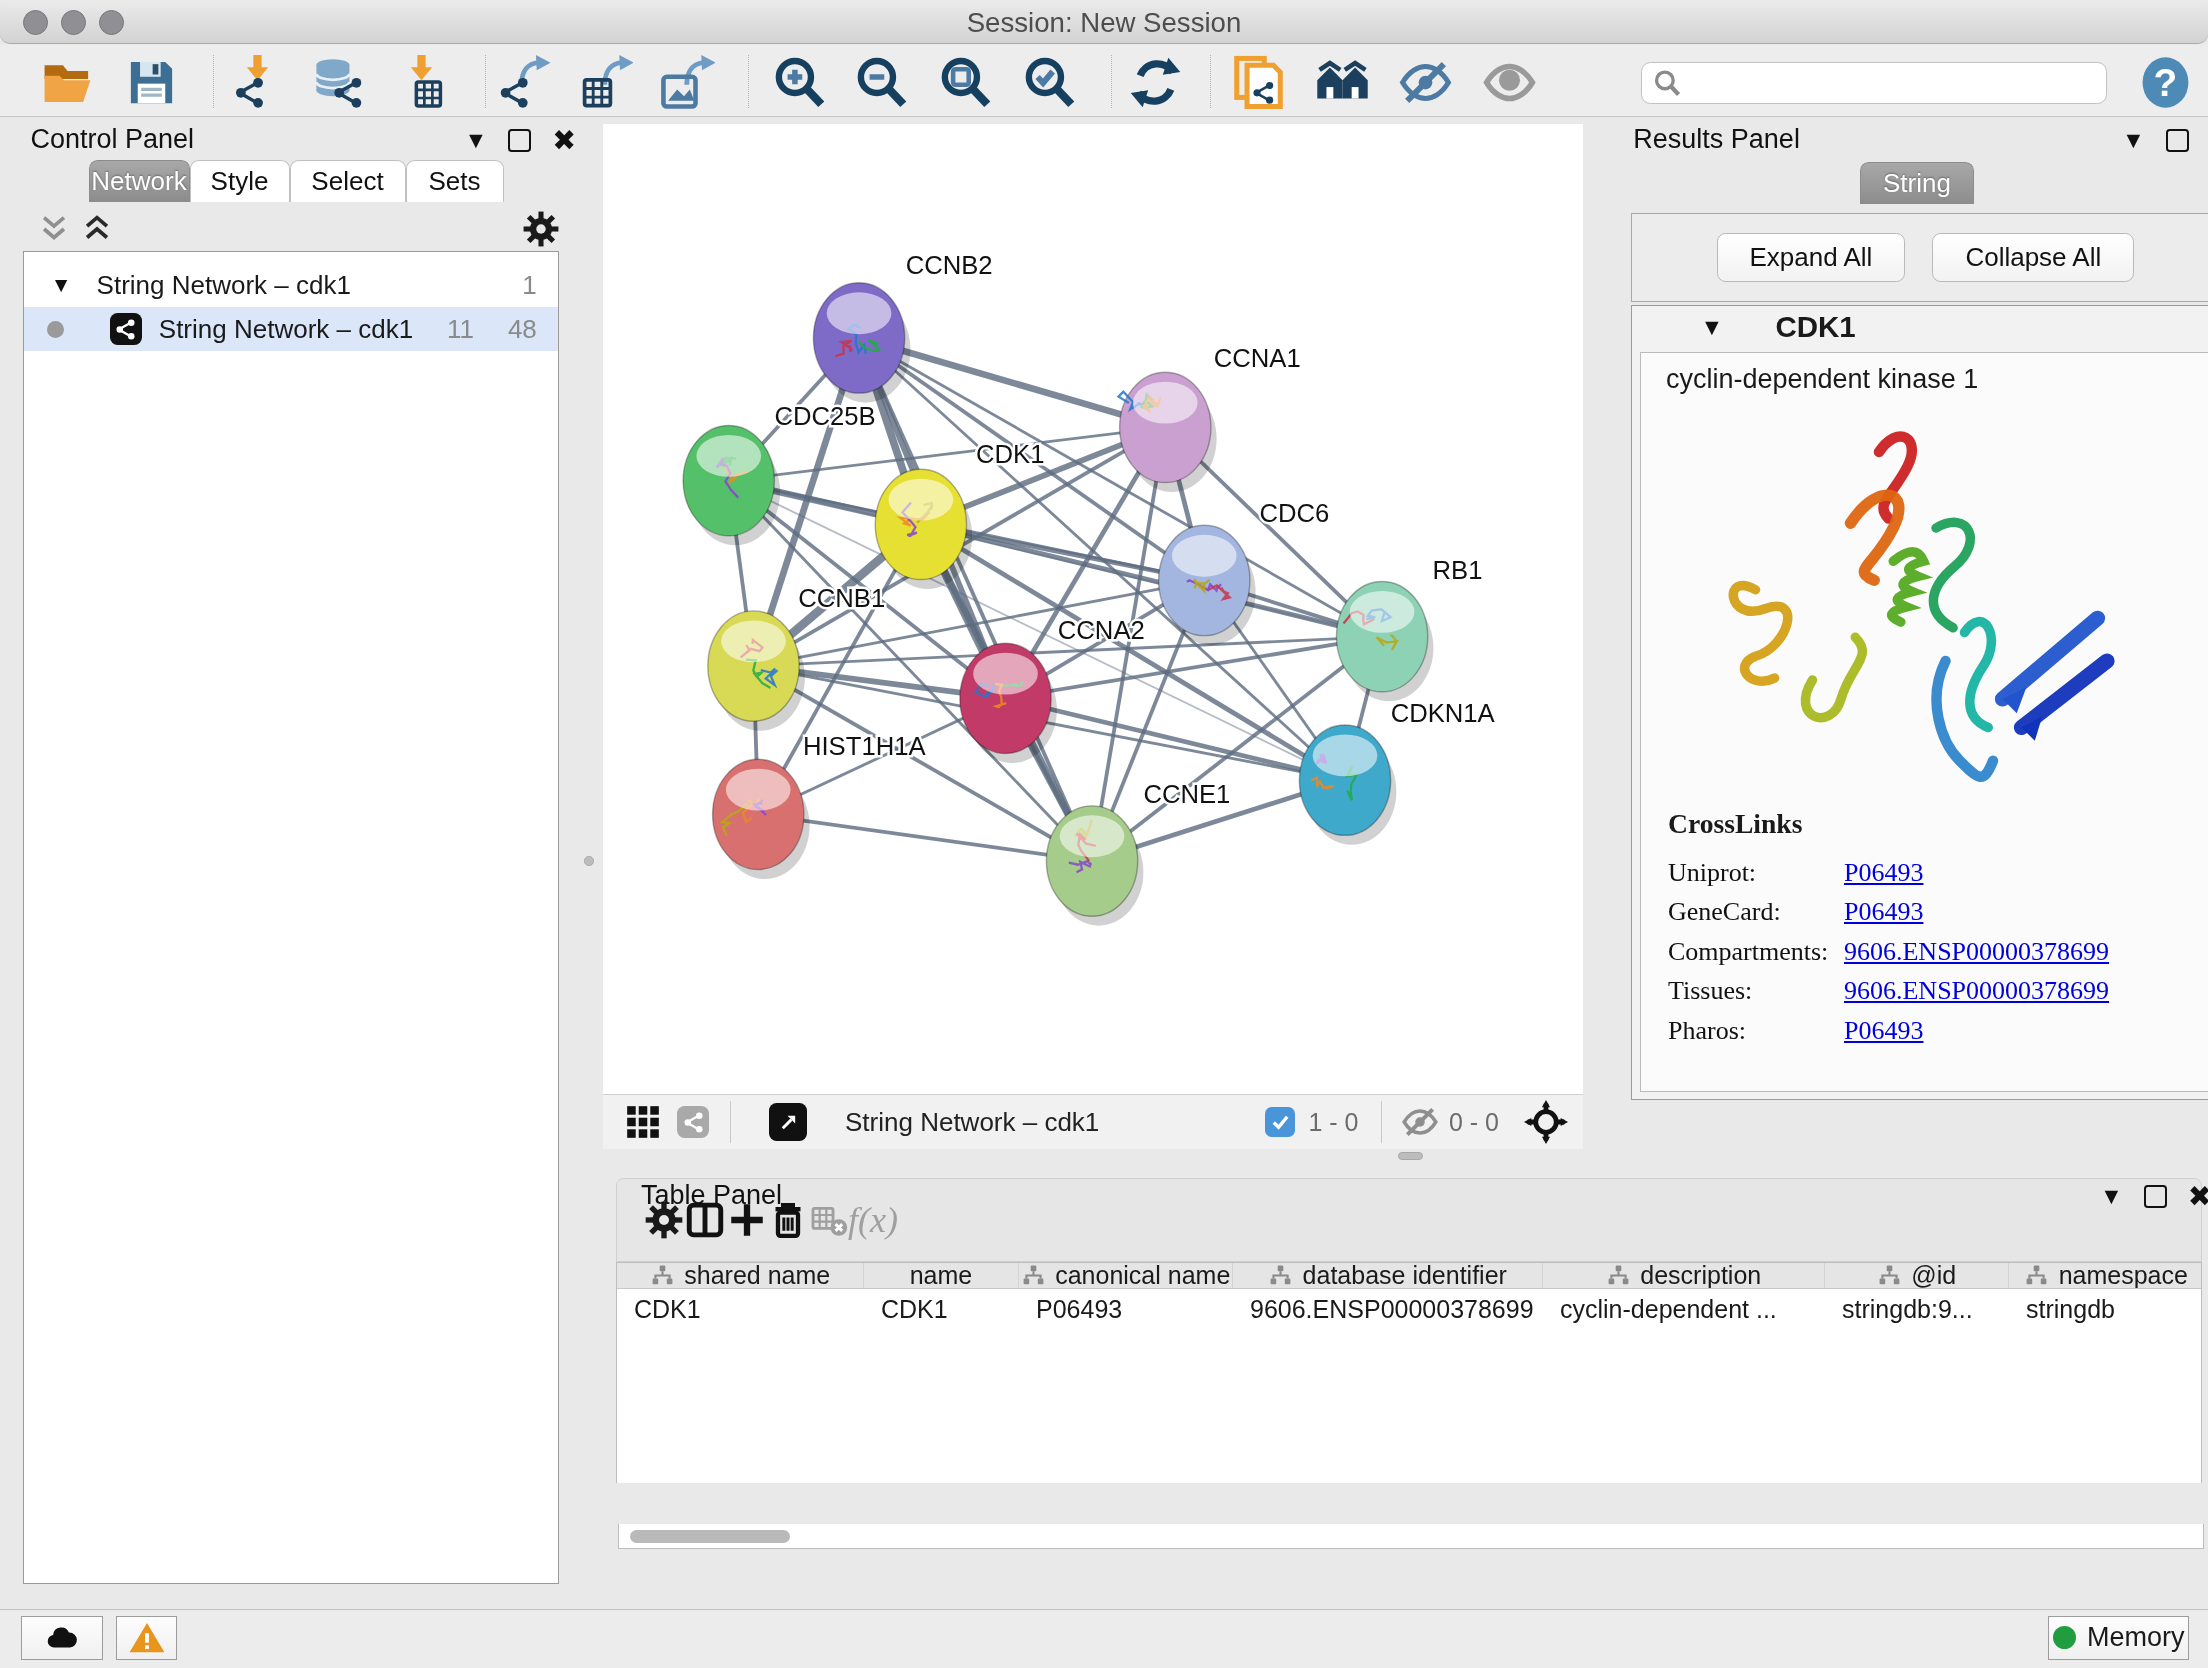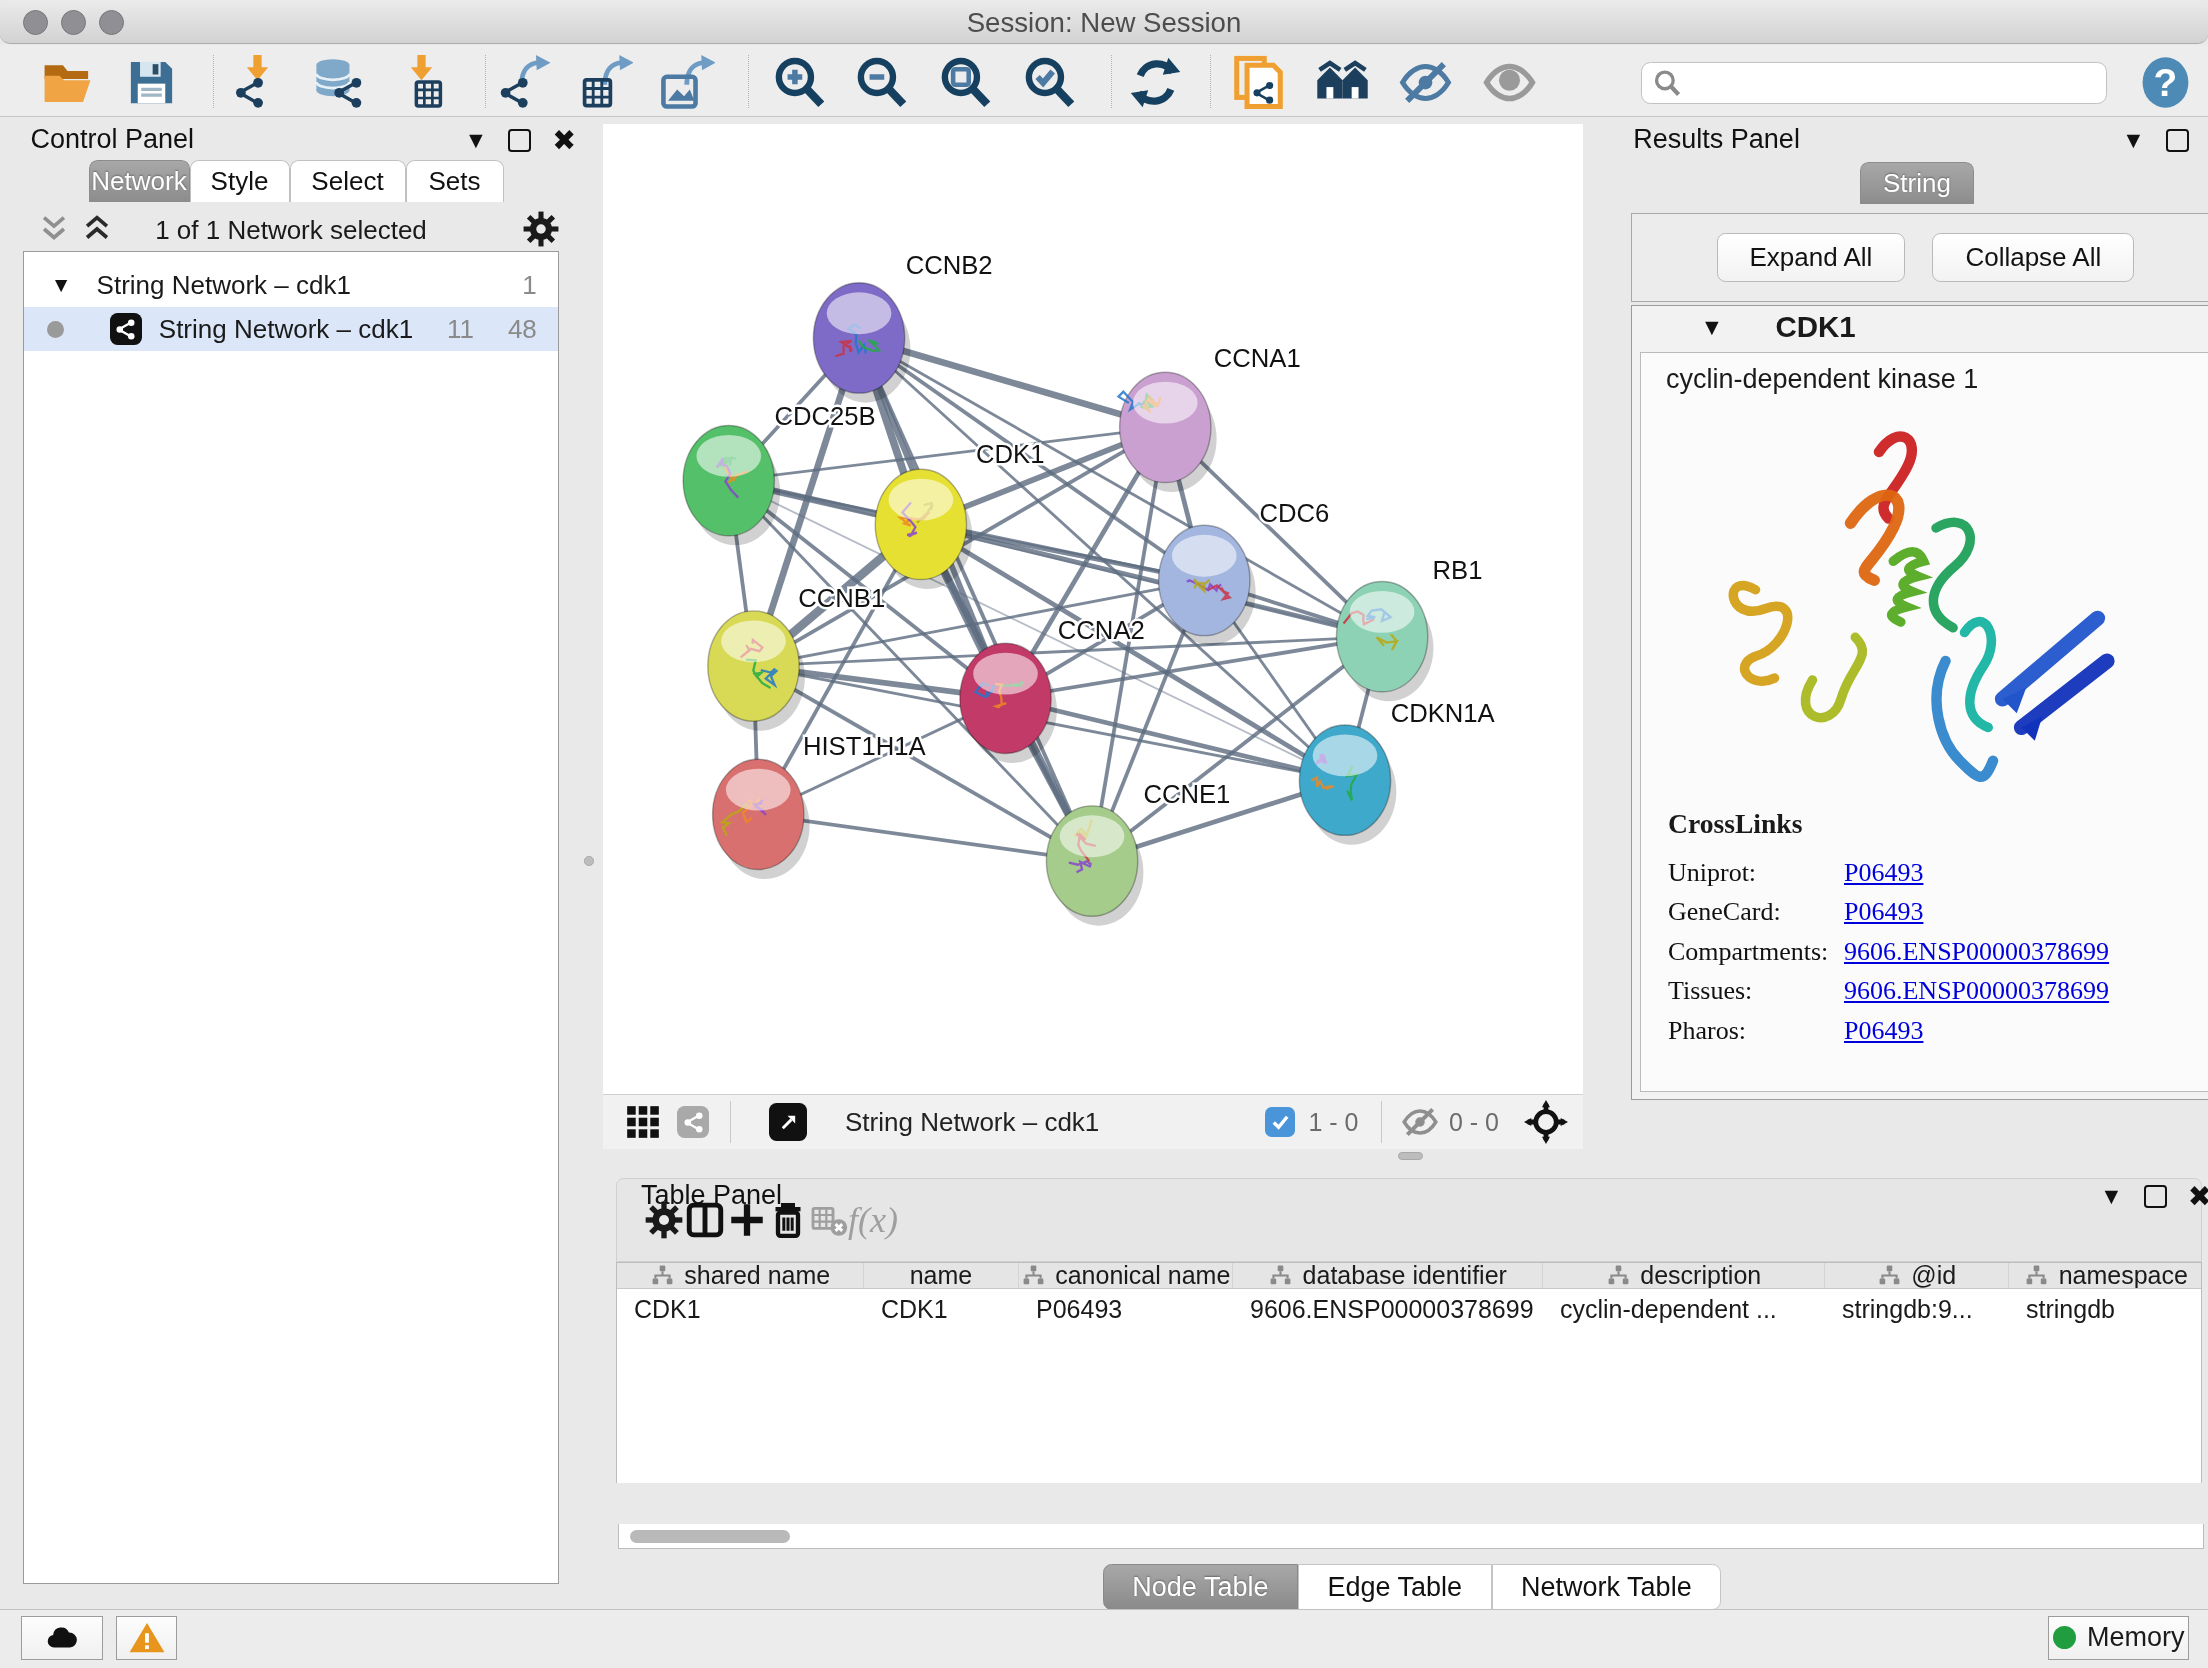--- a/index.html
+++ b/index.html
@@ -321,21 +321,20 @@
     <div class="tab abs" style="left:180px;top:38px;width:100px">Style</div>
     <div class="tab abs" style="left:280px;top:38px;width:116px">Select</div>
     <div class="tab abs" style="left:396px;top:38px;width:98px">Sets</div>
 
     <svg class="abs" style="left:27px;top:91px" width="34" height="32" viewBox="0 0 24 22">
       <path d="M5 3l7 6 7-6M5 11l7 6 7-6" fill="none" stroke="#8f8f8f" stroke-width="2.6"></path>
     </svg>
     <svg class="abs" style="left:70px;top:91px" width="34" height="32" viewBox="0 0 24 22">
       <path d="M5 9l7-6 7 6M5 17l7-6 7 6" fill="none" stroke="#2a2a2a" stroke-width="2.6"></path>
     </svg>
-    <span class="abs" style="left:0;top:93px;width:563px;text-align:center;font-size:26px">1 of 1 Network selected</span>
     <svg class="abs" style="left:512px;top:88px" width="38" height="38" viewBox="0 0 24 24" color="#1a1a1a">
         <use href="#ic-gear"></use>
       </svg>
 
     <div id="cp-list" class="abs">
       <div class="cp-row" style="padding-left:27px;margin-top:11.4px">
         <span class="tri" style="font-size:21px">▼</span>
         <span style="margin-left:25px">String Network – cdk1</span>
         <span class="cnt" style="margin-left:auto;margin-right:21px">1</span>
       </div>
@@ -694,25 +693,20 @@
           <div class="td" style="width: 214px;">P06493</div>
           <div class="td" style="width: 310px;">9606.ENSP00000378699</div>
           <div class="td" style="width: 282px;">cyclin-dependent ...</div>
           <div class="td" style="width: 184px;">stringdb:9...</div>
           <div class="td" style="width: 195px;">stringdb</div>
         </div>
     </div>
     <div id="tp-scroll" class="abs">
         <div id="tp-thumb" class="abs"></div>
       </div>
-    <div id="tp-tabs" class="abs">
-      <div class="ttab active">Node Table</div>
-      <div class="ttab">Edge Table</div>
-      <div class="ttab">Network Table</div>
-    </div>
   </div>
 
   <div id="statusbar" class="abs">
     <div class="sbtn abs" style="left:21px;width:82px">
       <svg viewBox="0 0 24 24" width="38" height="38">
           <path d="M7 18a4 4 0 01-.6-7.96A5.2 5.2 0 0116.4 8.6 3.6 3.6 0 0117 18z" fill="#111"></path>
         </svg>
     </div>
     <div class="sbtn abs" style="left:116px;width:61px">
       <svg viewBox="0 0 24 24" width="38" height="38">

